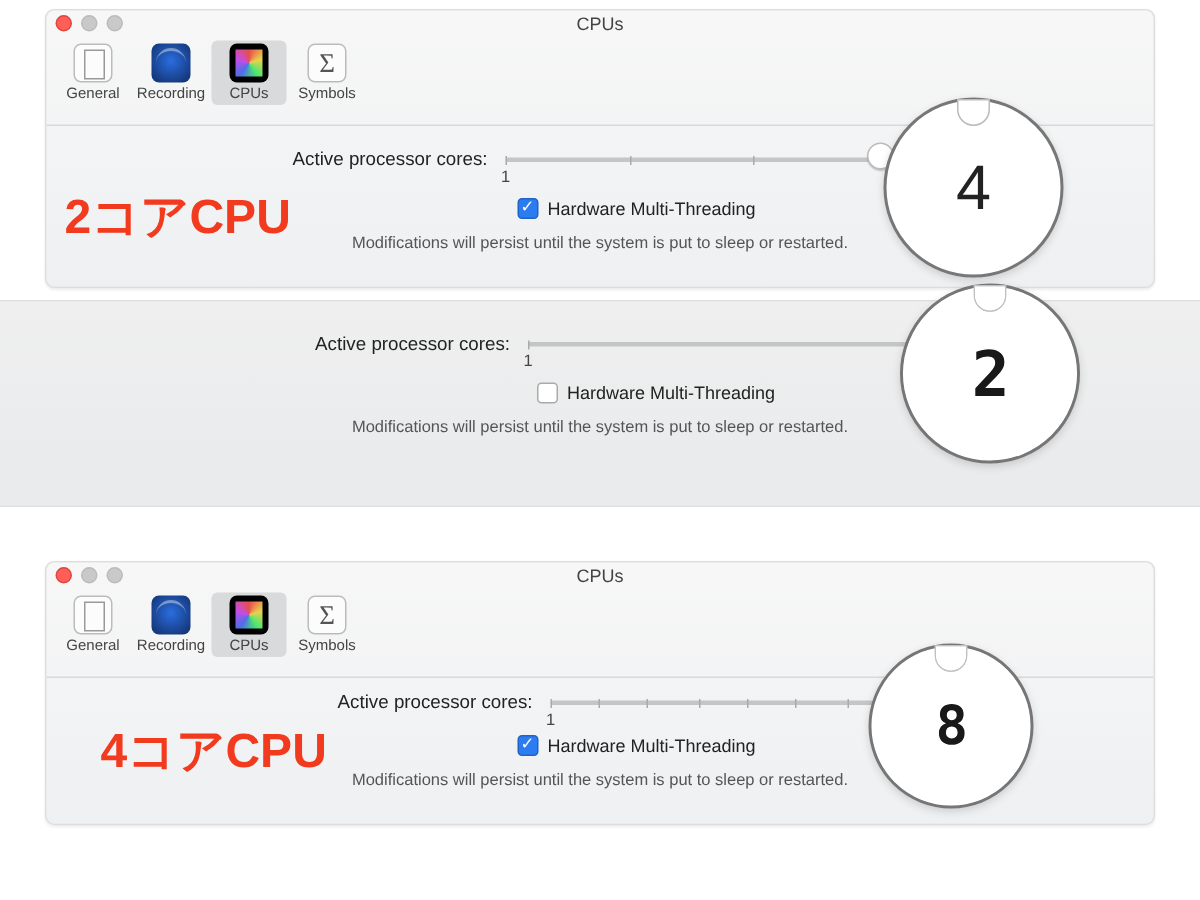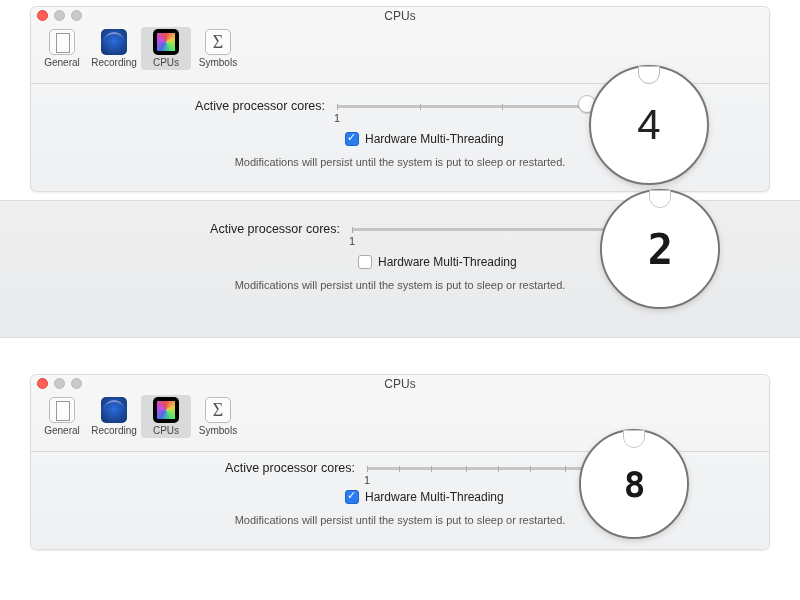--- a/index.html
+++ b/index.html
@@ -229,20 +229,21 @@
         <div class="ticklabel" style="left:0%;">1</div>
         <div class="thumb" style="left:100%;"></div>
       </div>
     </div>
     <div class="checkbox-row">
       <div class="checkbox checked"></div>
       <span>Hardware Multi-Threading</span>
     </div>
     <div class="footnote">Modifications will persist until the system is put to sleep or restarted.</div>
   </div>
+  <div class="annot" style="left:12px; bottom:24px;">2コアCPU</div>
   <div class="zoom" style="right:60px; top:58px;">
     <div class="mini-thumb"></div>
     <span>4</span>
   </div>
 </div>
 
 <div class="midpanel" style="margin-top:8px; height:138px;">
   <div style="padding:0 40px;">
     <div class="row">
       <div class="row-label" style="width:300px;">Active processor cores:</div>
@@ -309,17 +310,18 @@
         <div class="ticklabel" style="left:0%;">1</div>
         <div class="thumb" style="left:100%;"></div>
       </div>
     </div>
     <div class="checkbox-row" style="margin-top:14px;">
       <div class="checkbox checked"></div>
       <span>Hardware Multi-Threading</span>
     </div>
     <div class="footnote">Modifications will persist until the system is put to sleep or restarted.</div>
   </div>
+  <div class="annot" style="left:36px; bottom:26px;">4コアCPU</div>
   <div class="zoom pixelated small" style="right:80px; top:54px;">
     <div class="mini-thumb" style="filter:blur(.3px);"></div>
     <span>8</span>
   </div>
 </div>
 
 </body></html>

